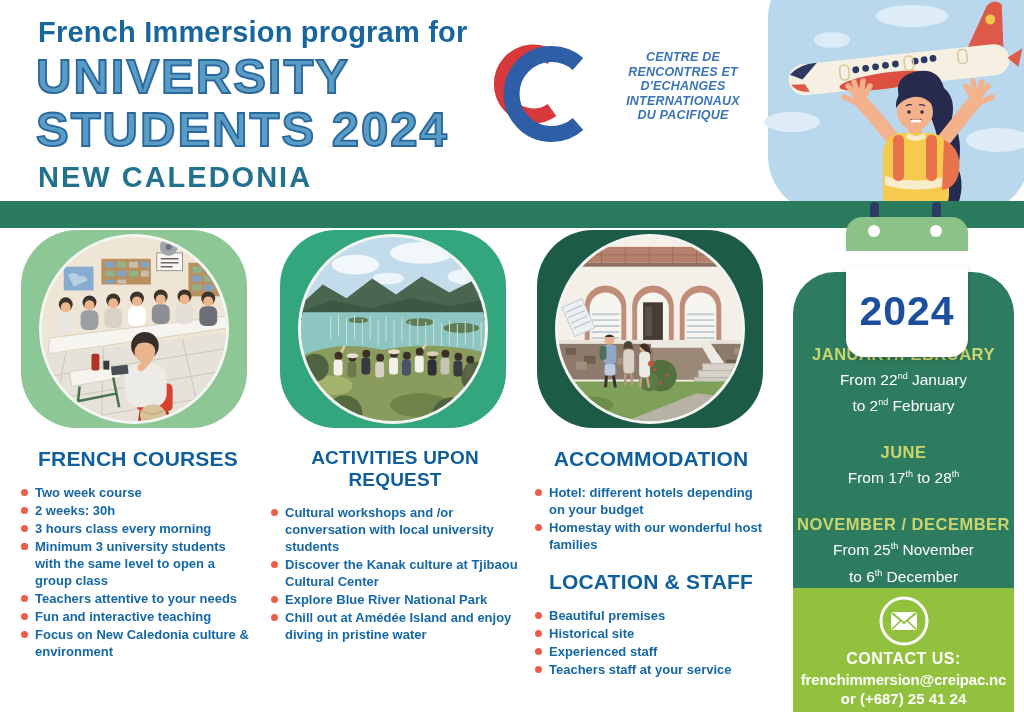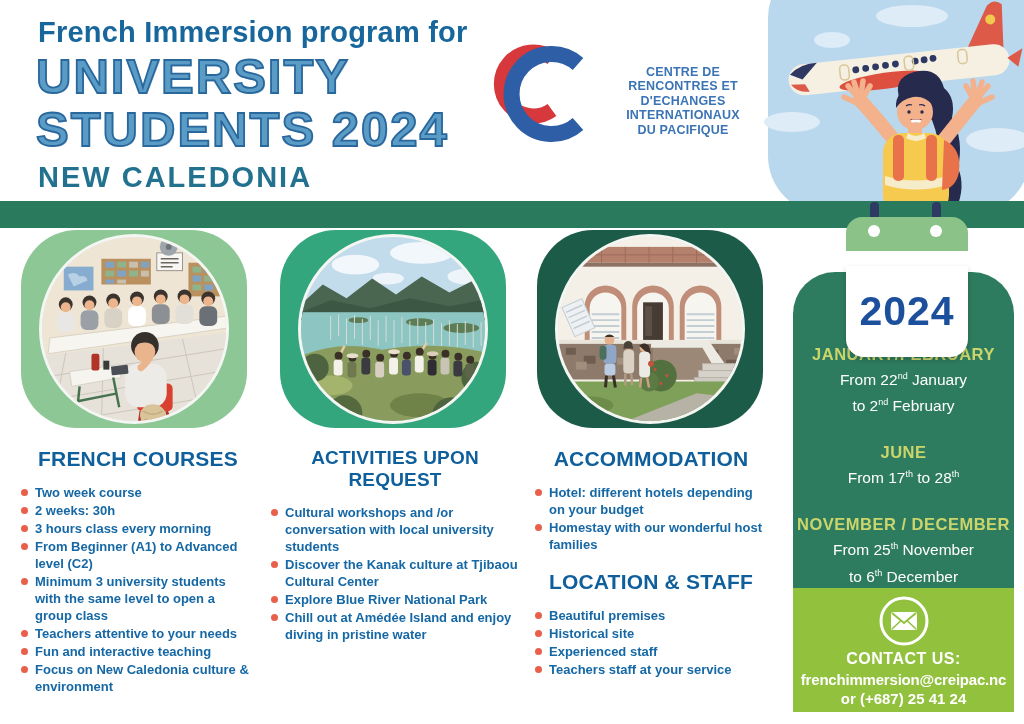--- a/index.html
+++ b/index.html
@@ -8,21 +8,21 @@
     position:relative;width:1024px;height:724px;background:#ffffff;overflow:hidden;
     font-family:"Liberation Sans",sans-serif;
   }
   
   .title-line1{position:absolute;left:38px;top:16px;font-size:29px;font-weight:bold;color:#17669c;letter-spacing:.2px;}
   .title-sketch{position:absolute;left:36px;top:50px;font-size:49px;line-height:53px;font-weight:bold;
     letter-spacing:2px;color:#5a9cc6;-webkit-text-stroke:1.8px #29689c;
     text-shadow:1px 1px 0 rgba(41,104,156,.35);}
   .subtitle{position:absolute;left:38px;top:161px;font-size:29px;font-weight:bold;color:#21718f;letter-spacing:2px;}
   
-  .logo{position:absolute;left:492px;top:26px;display:flex;align-items:center;}
+  .logo{position:absolute;left:492px;top:26px;display:flex;align-items:flex-start;font-style:italic;}
   .logo-text{margin-top:24px;margin-left:4px;width:158px;text-align:center;
     font-size:12.5px;font-weight:bold;color:#3b74b6;line-height:14.5px;letter-spacing:.2px;}
   
   .hero{position:absolute;left:762px;top:0;width:262px;height:215px;z-index:1;}
   
   .banner{position:absolute;left:0;top:201px;width:1024px;height:27px;background:#2a7b5e;z-index:2;}
   
   .cal-post{position:absolute;top:202px;width:9px;height:34px;background:#2d3a63;border-radius:4px 4px 0 0;z-index:4;}
   .cal-post.p1{left:870px;} .cal-post.p2{left:932px;}
   .cal-band{position:absolute;left:846px;top:217px;width:122px;height:34px;background:#8ac287;border-radius:16px 16px 0 0;z-index:5;}
@@ -447,21 +447,21 @@
       </svg>
     </div>
   </div>
 
   <div class="col col1">
     <div class="sec-heading">FRENCH COURSES</div>
     <ul class="bullets">
         <li class="bullet"><span class="dot"></span><span>Two week course</span></li>
         <li class="bullet"><span class="dot"></span><span>2 weeks: 30h</span></li>
         <li class="bullet"><span class="dot"></span><span>3 hours class every morning</span></li>
-        <li class="bullet"><span class="dot"></span><span>From Beginner (A1) to Advanced level (C2)</span></li>
+        <li class="bullet"><span class="dot"></span></li>
         <li class="bullet"><span class="dot"></span><span>Minimum 3 university students with the same level to open a group class</span></li>
         <li class="bullet"><span class="dot"></span><span>Teachers attentive to your needs</span></li>
         <li class="bullet"><span class="dot"></span><span>Fun and interactive teaching</span></li>
         <li class="bullet"><span class="dot"></span><span>Focus on New Caledonia culture &amp; environment</span></li>
       </ul>
   </div>
 
   <div class="col col2">
     <div class="sec-heading">ACTIVITIES UPON REQUEST</div>
     <ul class="bullets">

